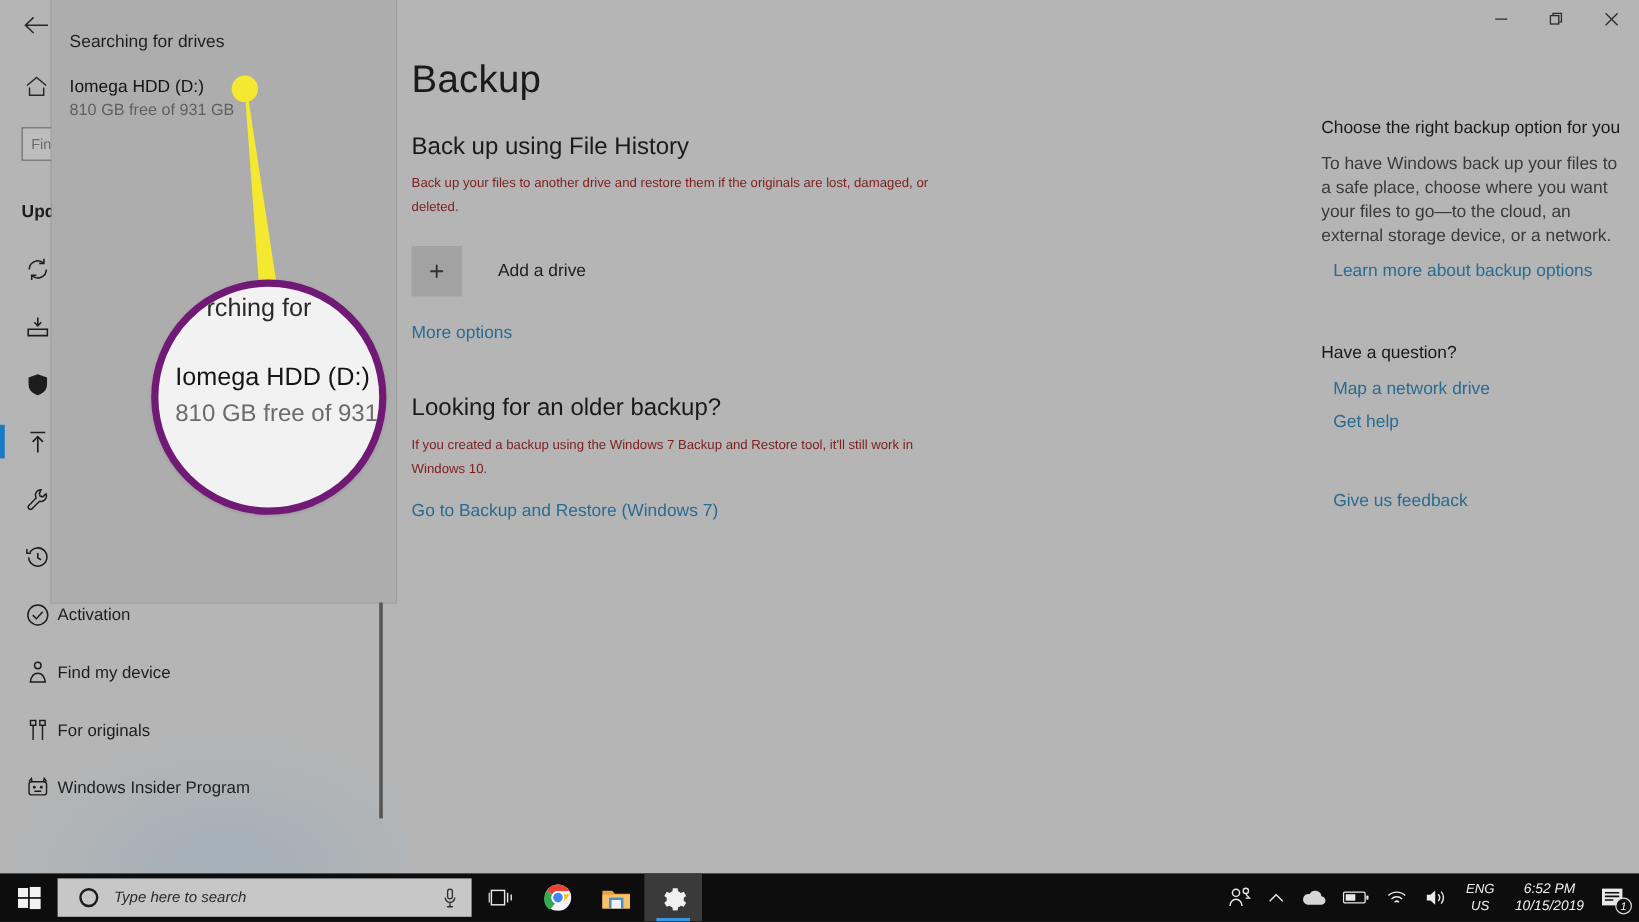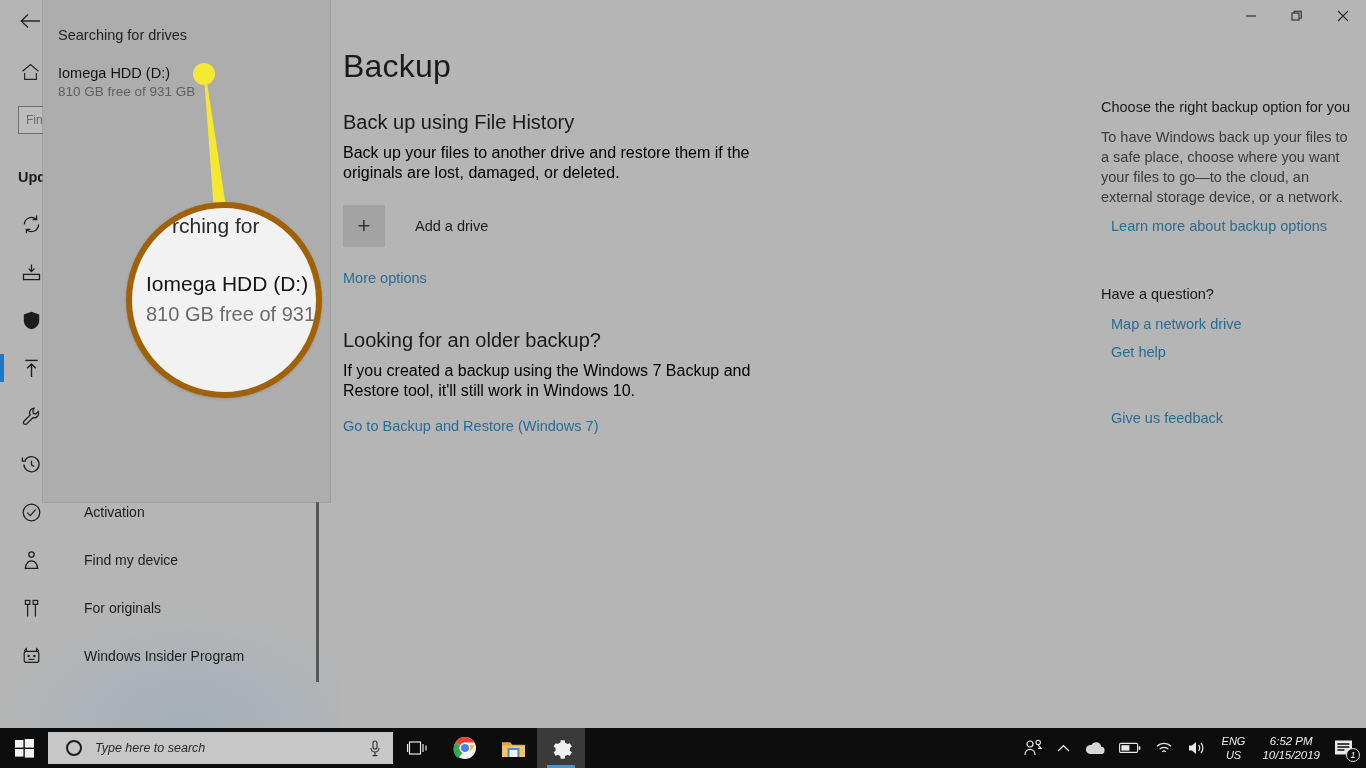--- a/index.html
+++ b/index.html
@@ -78,21 +78,20 @@
     white-space: nowrap;
   }
 
   .nav-list { position: absolute; left: 0; top: 200px; width: 320px; }
   .nav-item {
     position: relative;
     height: 48px;
     display: flex; align-items: center;
     padding-left: 14px;
     color: #1d1d1d;
-    gap: 36px;
   }
   .nav-item .ico {
     width: 34px; min-width: 34px;
     display: flex; align-items: center; justify-content: center;
     color: #1d1d1d;
   }
   .nav-item .lbl { font-size: 14px; white-space: nowrap; }
   .nav-item.selected::before {
     content: ""; position: absolute; left: 0; top: 10px;
     width: 4px; height: 28px; background: #1b7ac2;
@@ -106,21 +105,21 @@
   }
 
   
   .content {
     position: absolute; left: 343px; top: 48px;
     width: 740px;
     color: #1d1d1d;
   }
   .page-title { font-size: 32px; font-weight: 300; letter-spacing: .2px; color: #1a1a1a; }
   .section-title { font-size: 20px; font-weight: 400; color: #1a1a1a; }
-  .body-text { font-size: 16px; line-height: 20px; color: #000000; max-width: 455px; }
+  .body-text { font-size: 11px; line-height: 20px; color: #7f1d1d; max-width: 455px; }
   .link {
     font-size: 14.5px; color: #2a6b92; text-decoration: none; display: inline-block;
   }
 
   .add-drive-row {
     display: flex; align-items: center; margin-top: 22px;
   }
   .plus-square {
     width: 42px; height: 42px; background: #a3a3a3;
     display: flex; align-items: center; justify-content: center;
@@ -159,23 +158,23 @@
   .drive-free { font-size: 13.5px; color: #5f5f5f; margin-top: 3px; white-space: nowrap; }
   .flyout-scrollbar {
     position: absolute; left: 274px; top: 8px; width: 3px; height: 120px;
     background: rgba(90,90,90,.0);
   }
 
   
   .callout { position: absolute; left: 0; top: 0; width: 1366px; height: 768px; z-index: 8; pointer-events: none; }
 
   .magnifier {
-    position: absolute; left: 126px; top: 202px;
+    position: absolute; left: 126px; top: 233px;
     width: 196px; height: 196px; border-radius: 50%;
-    border: 6px solid #a16207;
+    border: 6px solid #701a75;
     background: #f2f2f2;
     overflow: hidden;
     z-index: 9;
     box-shadow: 0 1px 3px rgba(0,0,0,.12);
   }
   .mag-inner { position: absolute; left: 0; top: 0; width: 100%; height: 100%; }
   .mag-line-top {
     position: absolute; left: 40px; top: 6px;
     font-size: 21px; color: #2a2a2a; white-space: nowrap;
   }

